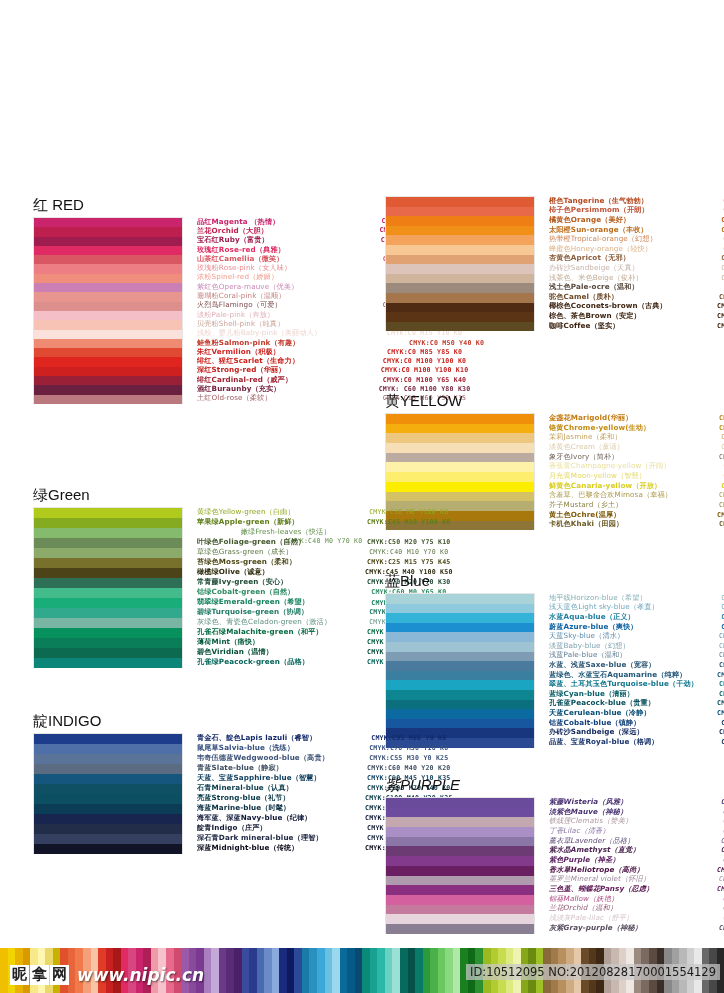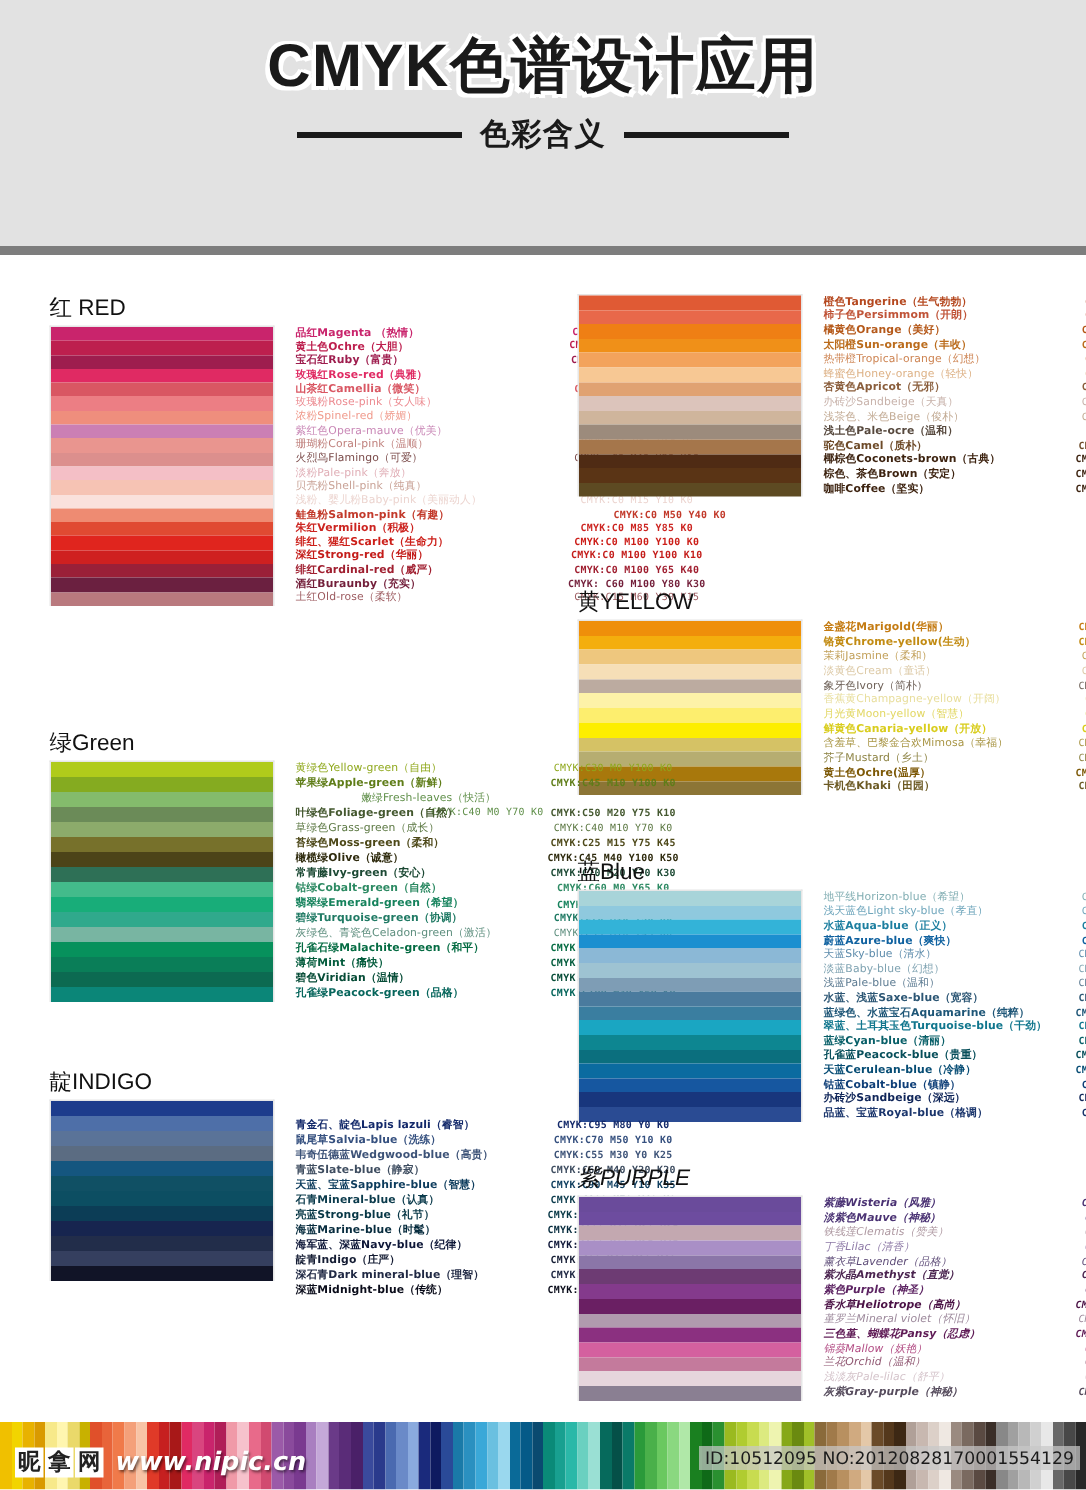--- a/index.html
+++ b/index.html
@@ -89,30 +89,20 @@
     color:#1b1b1b; font-size:11.5px; padding:1px 4px;
     font-family:"DejaVu Sans","Liberation Sans",sans-serif;
     letter-spacing:0px;
   }
 </style>
 </head>
 <body>
 
 <div class="page">
 
-  <div class="header">
-    <div class="header-inner">
-      <div class="title">CMYK色谱设计应用</div>
-      <div class="subtitle-row">
-        <div class="sub-rule"></div>
-        <div class="subtitle">色彩含义</div>
-        <div class="sub-rule"></div>
-      </div>
-    </div>
-  </div>
 
   <div id="sections-host">
       <div class="section" style="left: 33px; top: 196px; width: 330px;">
         <div class="sec-head">红 RED</div>
         <div class="sec-body">
           <div class="swatches">
             <div class="sw" style="height: 9.3px; background: rgb(201, 36, 108);"></div>
             <div class="sw" style="height: 9.3px; background: rgb(189, 31, 78);"></div>
             <div class="sw" style="height: 9.3px; background: rgb(158, 29, 78);"></div>
             <div class="sw" style="height: 9.3px; background: rgb(224, 42, 99);"></div>
@@ -132,21 +122,21 @@
             <div class="sw" style="height: 9.3px; background: rgb(154, 32, 56);"></div>
             <div class="sw" style="height: 9.3px; background: rgb(107, 32, 64);"></div>
             <div class="sw" style="height: 9.3px; background: rgb(185, 121, 126);"></div>
           </div>
           <div class="rows">
             <div class="row b" style="height: 9.3px; color: rgb(201, 36, 108);">
               <div class="nm">品红Magenta （热情）</div>
               <div class="cm">CMYK：C15 M100 Y20 K0</div>
             </div>
             <div class="row b" style="height: 9.3px; color: rgb(189, 31, 78);">
-              <div class="nm">黄土色Ochre（大胆）</div>
+              <div class="nm">兰花Orchid（大胆）</div>
               <div class="cm">CMYK： C0 M100  Y60 K10</div>
             </div>
             <div class="row b" style="height: 9.3px; color: rgb(158, 29, 78);">
               <div class="nm">宝石红Ruby（富贵）</div>
               <div class="cm">CMYK: C20 M100 Y50 K0</div>
             </div>
             <div class="row b" style="height: 9.3px; color: rgb(224, 42, 99);">
               <div class="nm">玫瑰红Rose-red（典雅）</div>
               <div class="cm">CMYK: C0 M95 Y35 K0</div>
             </div>
@@ -553,21 +543,21 @@
             <div class="sw" style="height: 10px; background: rgb(21, 86, 127);"></div>
             <div class="sw" style="height: 10px; background: rgb(16, 80, 100);"></div>
             <div class="sw" style="height: 10px; background: rgb(12, 78, 98);"></div>
             <div class="sw" style="height: 10px; background: rgb(12, 61, 86);"></div>
             <div class="sw" style="height: 10px; background: rgb(23, 37, 79);"></div>
             <div class="sw" style="height: 10px; background: rgb(34, 45, 74);"></div>
             <div class="sw" style="height: 10px; background: rgb(53, 63, 95);"></div>
             <div class="sw" style="height: 10px; background: rgb(17, 20, 39);"></div>
           </div>
           <div class="rows">
-            <div class="row b" style="height: 10px; color: rgb(19, 41, 106); margin-top: 12px;">
+            <div class="row b" style="height: 10px; color: rgb(19, 41, 106);">
               <div class="nm">青金石、靛色Lapis lazuli（睿智）</div>
               <div class="cm">CMYK:C95 M80 Y0 K0</div>
             </div>
             <div class="row b" style="height: 10px; color: rgb(53, 80, 127);">
               <div class="nm">鼠尾草Salvia-blue（洗练）</div>
               <div class="cm">CMYK:C70 M50 Y10 K0</div>
             </div>
             <div class="row b" style="height: 10px; color: rgb(61, 83, 120);">
               <div class="nm">韦奇伍德蓝Wedgwood-blue（高贵）</div>
               <div class="cm">CMYK:C55 M30 Y0 K25</div>

